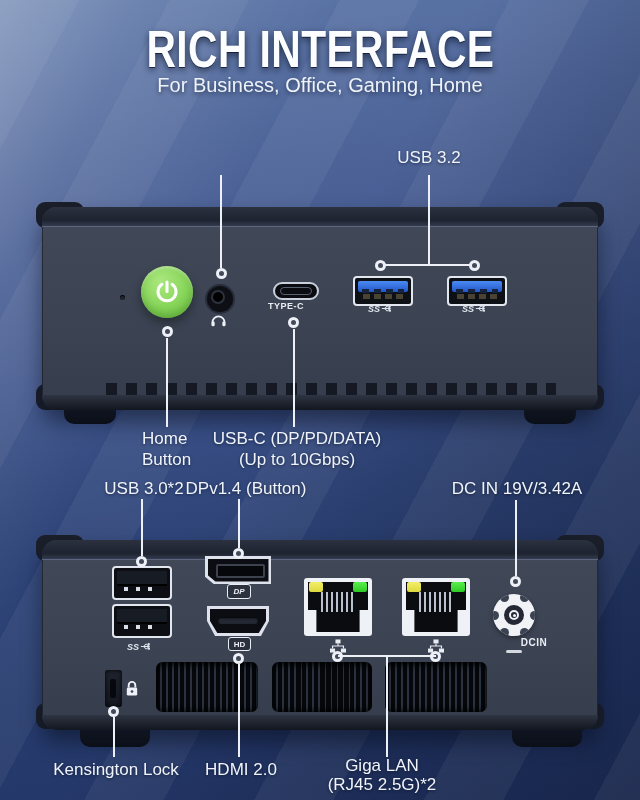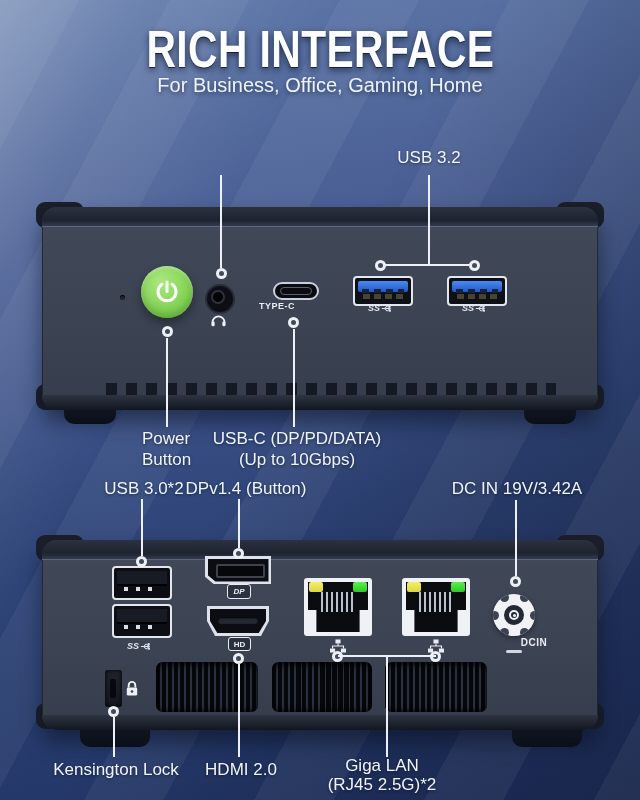--- a/index.html
+++ b/index.html
@@ -58,21 +58,21 @@
     box-shadow:inset 0 1px 1px #000; z-index:2; }
   .jack35 { position:absolute; width:26px; height:26px; border-radius:50%;
     background:#0d0f14; border:2px solid #272d39; z-index:2; }
   .jack35::after { content:''; position:absolute; left:6px; top:6px; width:10px; height:10px;
     border-radius:50%; background:#000; box-shadow:0 0 0 2px #2c333f; }
   .usbc { position:absolute; width:42px; height:14px; border:2px solid #c9d0db; border-radius:9px;
     background:#0a0c11; z-index:2; }
   .usbc::after { content:''; position:absolute; left:5px; right:5px; top:3px; bottom:3px;
     border-radius:4px; border:1px solid #596070; }
   .mark { position:absolute; color:#e9edf4; font-weight:bold; text-align:center; z-index:2; }
-  .ssmark { position:absolute; display:flex; gap:1px; z-index:2;
+  .ssmark { position:absolute; display:flex; align-items:center; gap:1px; z-index:2;
     color:#dfe5ee; font-size:9px; font-style:italic; font-weight:bold; }
   .usb3 { position:absolute; width:56px; height:26px; border:2px solid #e2e7ef; border-radius:4px;
     background:#0d1015; z-index:2; }
   .usb3 .tongue { position:absolute; left:3px; right:3px; top:3px; height:11px; border-radius:2px;
     background:linear-gradient(180deg,#4a8af2,#2356c9); }
   .usb3 .tongue::after { content:''; position:absolute; left:4px; right:4px; bottom:-1px; height:4px;
     background:repeating-linear-gradient(90deg,#16233f 0 7px, rgba(0,0,0,0) 7px 12px); }
   .usb3 .pins { position:absolute; left:8px; right:8px; top:16px; height:5px;
     background:repeating-linear-gradient(90deg,#4a4232 0 7px,#0d1015 7px 11px); }
   .usb2 { position:absolute; width:56px; height:30px; border:2px solid #e2e7ef; border-radius:4px;
@@ -166,21 +166,21 @@
     </div>
 
     <div class="jack35" style="left:163px; top:77px;"></div>
     <svg class="icon" style="left:168px; top:105px;" width="17" height="15" viewBox="0 0 24 20">
       <path d="M3.5 14 a8.5 8.5 0 0 1 17 0" stroke="#eef2f8" stroke-width="2.4" fill="none"></path>
       <rect x="2" y="12.5" width="4.6" height="7" rx="2.2" fill="#eef2f8"></rect>
       <rect x="17.4" y="12.5" width="4.6" height="7" rx="2.2" fill="#eef2f8"></rect>
     </svg>
 
     <div class="usbc" style="left:231px; top:75px;"></div>
-    <div class="mark" style="left:205px; top:94px; width:60px; font-size:9px; letter-spacing:0.5px;">TYPE-C</div>
+    <div class="mark" style="left:214px; top:94px; width:60px; font-size:9px; letter-spacing:0.5px;">TYPE-C</div>
 
     <div class="usb3" style="left:311px; top:69px;">
       <span class="tongue"></span>
       <span class="pins"></span>
     </div>
     <div class="usb3" style="left:405px; top:69px;">
       <span class="tongue"></span>
       <span class="pins"></span>
     </div>
 
@@ -198,21 +198,21 @@
         <path d="M1 6 H11 M11 6 L8.4 4.3 M11 6 L8.4 7.7 M4.2 6 L6.8 3.4 H8.6 M4.2 6 L6.8 8.6 H8.6" stroke="#dfe5ee" stroke-width="1.2" fill="none"></path>
         <circle cx="10" cy="3.4" r="1.3" fill="#dfe5ee"></circle>
         <rect x="9" y="7.6" width="2.4" height="2" fill="#dfe5ee"></rect>
       </svg>
     </div>
 
     <div class="vents-front" style="left:64px; top:176px; width:450px; height:12px;"></div>
   </div>
 
   <div class="lbl left" style="left:142px; top:428px; width:90px;">
-    <div>Power</div>
+    <div>Home</div>
     <div>Button</div>
   </div>
   <div class="lbl" style="left:187px; top:428px; width:220px;">
     <div>USB-C (DP/PD/DATA)</div>
     <div>(Up to 10Gbps)</div>
   </div>
 
   <div class="lbl" style="left:84px; top:478px; width:120px;">USB 3.0*2</div>
   <div class="lbl" style="left:166px; top:478px; width:160px;">DPv1.4 (Button)</div>
   <div class="lbl" style="left:437px; top:478px; width:160px;">DC IN 19V/3.42A</div>

